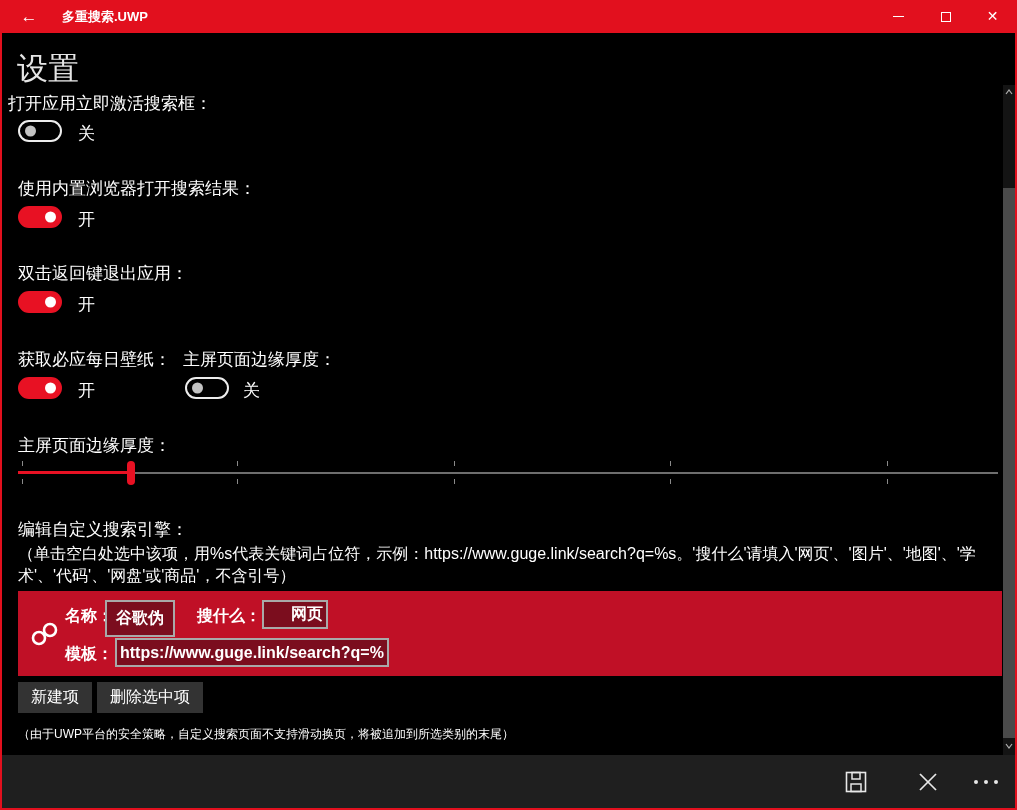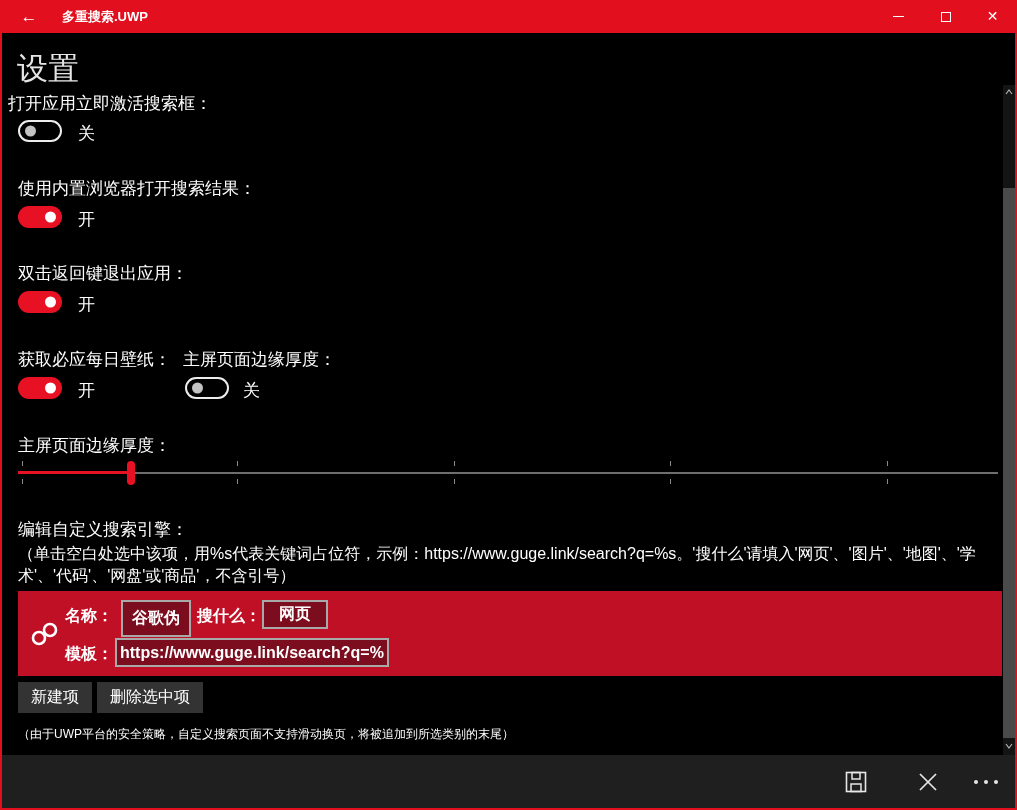--- a/index.html
+++ b/index.html
@@ -144,23 +144,23 @@
   <div class="hint">（单击空白处选中该项，用%s代表关键词占位符，示例：https://www.guge.link/search?q=%s。'搜什么'请填入'网页'、'图片'、'地图'、'学术'、'代码'、'网盘'或'商品'，不含引号）</div>
 
   <div class="panel">
     <span class="linkicon">
       <svg width="30" height="28" viewBox="0 0 30 28">
         <circle cx="9" cy="18" r="6" fill="none" stroke="#fff" stroke-width="2.6"></circle>
         <circle cx="20" cy="10" r="6" fill="none" stroke="#fff" stroke-width="2.6"></circle>
       </svg>
     </span>
     <span class="plabel" style="left:47px;top:15px">名称：</span>
-    <input class="pinput" style="left: 103px; top: 9px; width: 70px; height: 37px; font-family: Liberation Serif, serif;" value="谷歌伪">
+    <input class="pinput" style="left: 87px; top: 9px; width: 70px; height: 37px; font-family: Liberation Serif, serif;" value="谷歌伪">
     <span class="plabel" style="left:179px;top:15px">搜什么：</span>
-    <input class="pinput" style="left: 244px; top: 9px; width: 66px; height: 29px;" value="网页">
+    <input class="pinput" style="left: 244px; top: 9px; width: 66px; height: 29px; text-align: right;" value="网页">
     <span class="plabel" style="left:47px;top:53px">模板：</span>
     <input class="pinput" style="left: 97px; top: 47px; width: 274px; height: 29px;" value="https://www.guge.link/search?q=%s">
   </div>
 
   <button class="btn" style="left:18px">新建项</button>
   <button class="btn" style="left:97px">删除选中项</button>
 
   <div class="note">（由于UWP平台的安全策略，自定义搜索页面不支持滑动换页，将被追加到所选类别的末尾）</div>
 
   <div class="commandbar">

